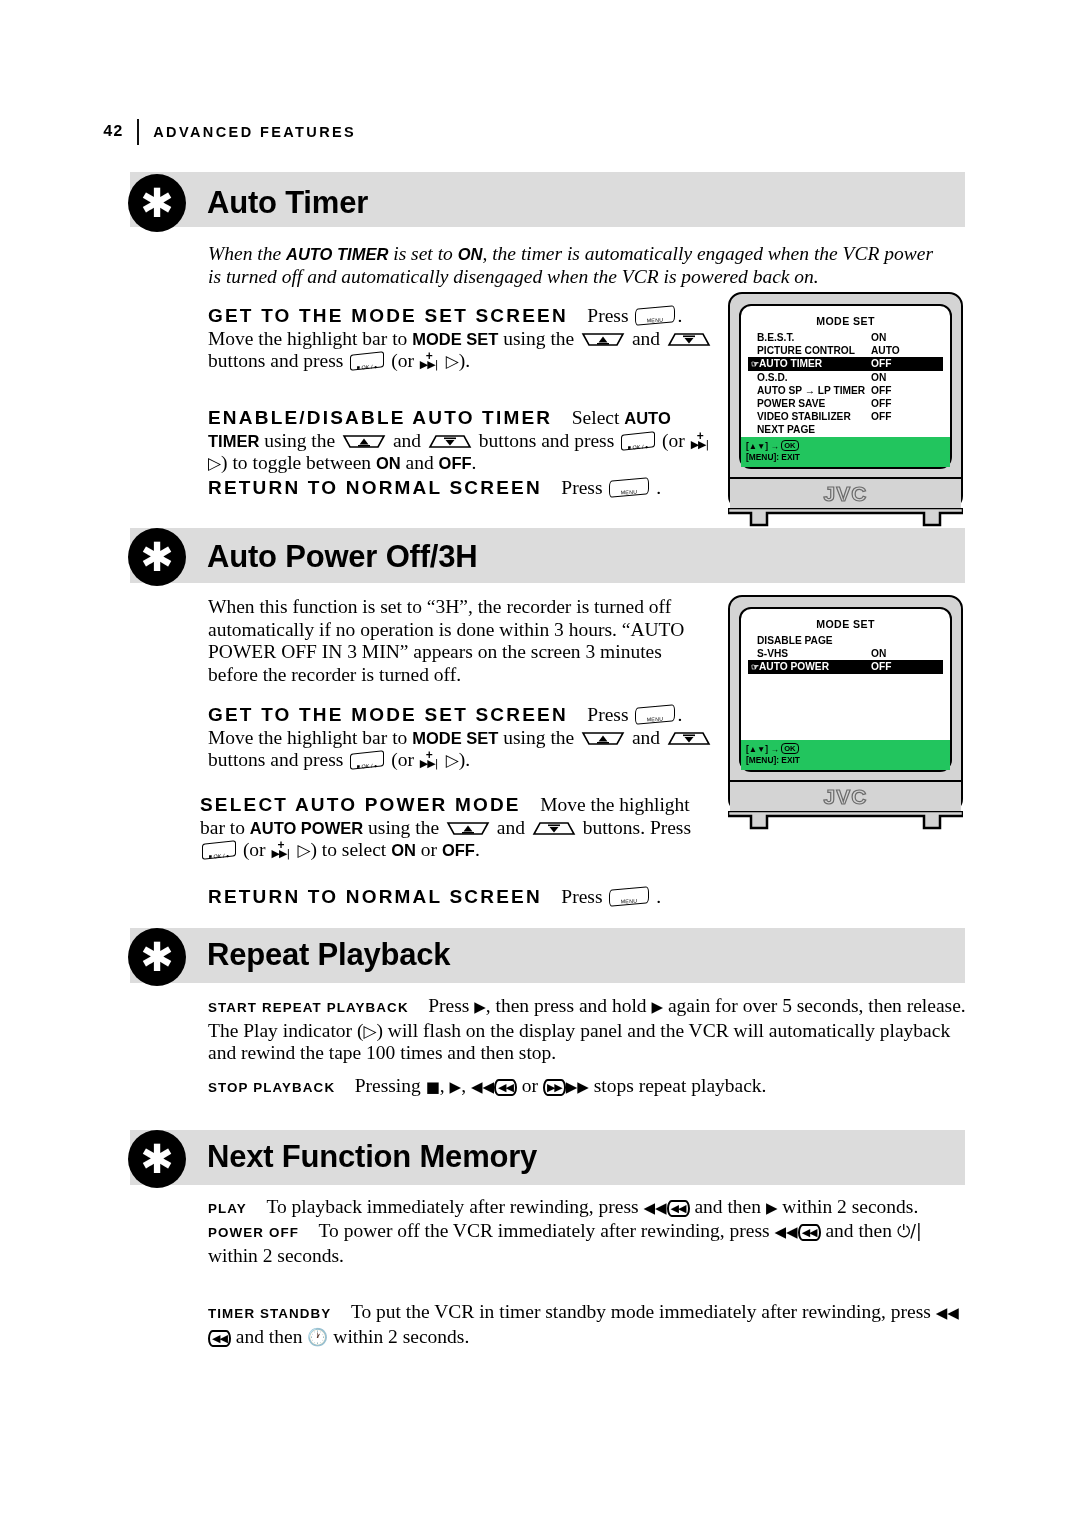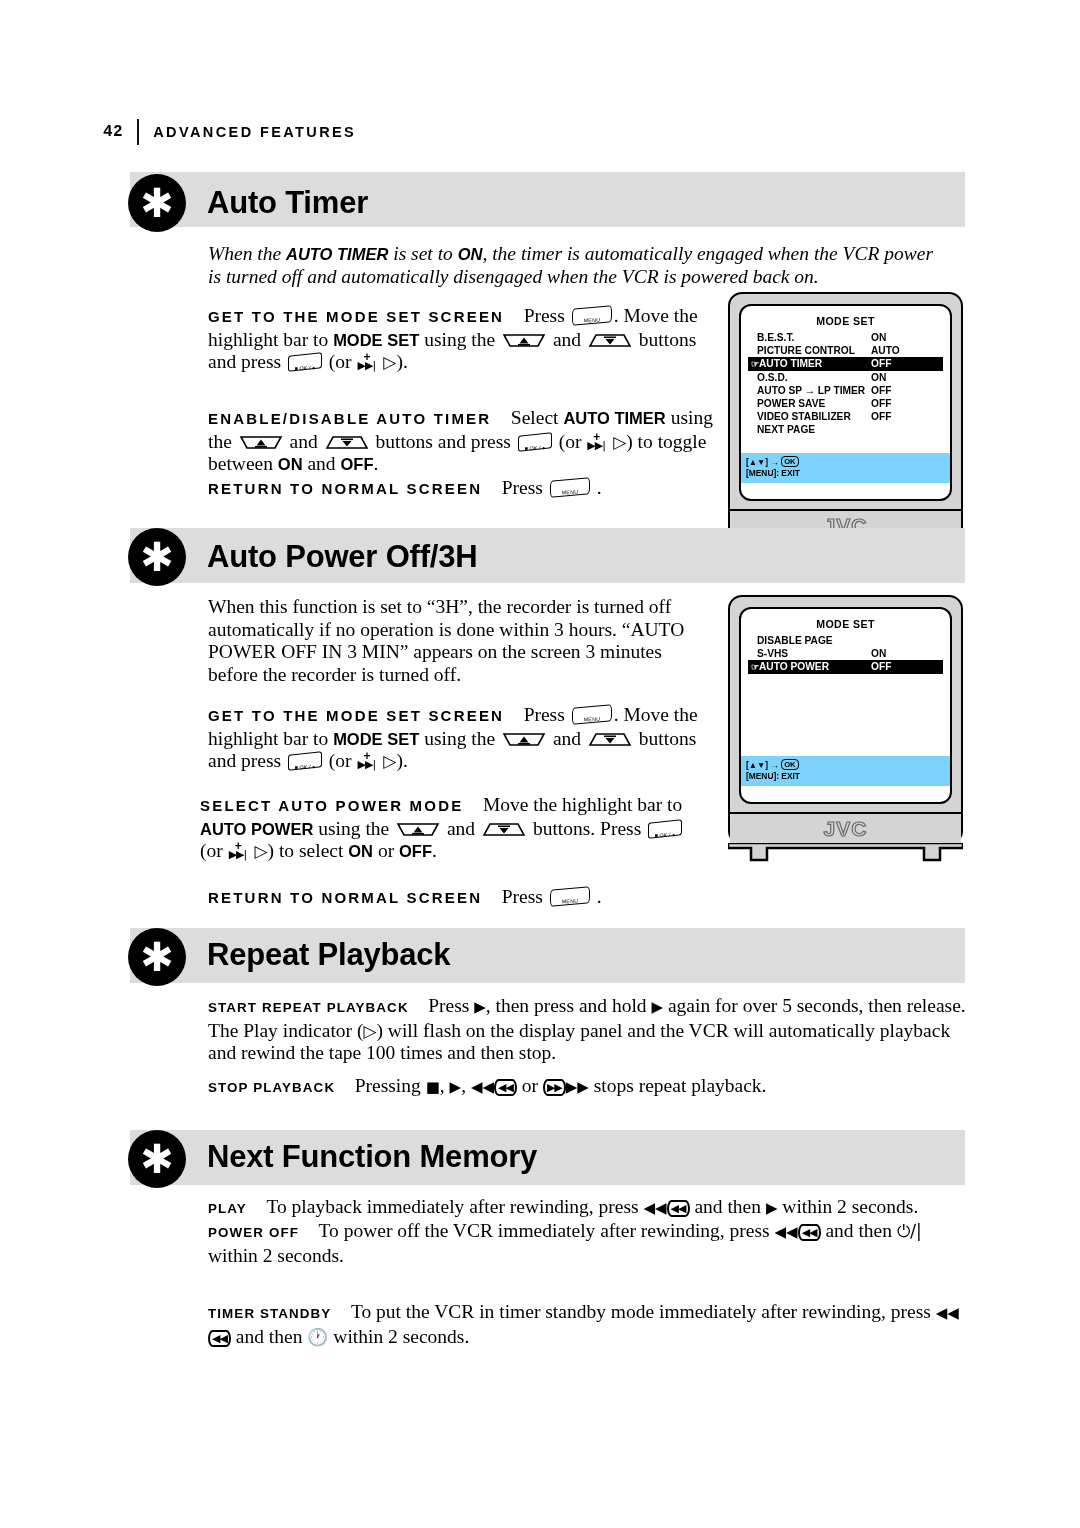--- a/index.html
+++ b/index.html
@@ -19,21 +19,21 @@
   
   .band{position:absolute;left:130px;width:835px;height:55px;background:#dcdcdc;}
   .bullet{position:absolute;left:128px;width:58px;height:58px;border-radius:50%;background:#000;
           display:flex;align-items:center;justify-content:center;}
   .bullet span{color:#fff;font-family:"DejaVu Sans",sans-serif;font-size:40px;line-height:34px;font-weight:bold;}
   .bandtitle{position:absolute;font-family:"Liberation Sans",sans-serif;font-weight:bold;
              font-size:31px;letter-spacing:-.2px;white-space:nowrap;}
 
   
   .body{position:absolute;font-size:19.5px;line-height:22.5px;text-align:left;}
-  .lbl{font-family:"Liberation Sans",sans-serif;font-weight:bold;font-size:15px;letter-spacing:2.2px;margin-top:20px;}
+  .lbl{font-family:"Liberation Sans",sans-serif;font-weight:bold;font-size:19px;letter-spacing:2.2px;margin-top:20px;}
   .lbl-sm{font-family:"Liberation Sans",sans-serif;font-weight:bold;font-size:13.4px;letter-spacing:1.1px;}
   b.ui{font-family:"Liberation Sans",sans-serif;font-weight:bold;font-size:16.5px;letter-spacing:0;}
 
   
   .btn-menu{display:inline-block;width:38px;height:15px;border:1.4px solid #000;border-radius:3px/6px;
             position:relative;vertical-align:-2px;transform:skewY(-5deg);background:#fff;margin:0 2px;}
   .btn-menu::after{content:"MENU";position:absolute;left:0;right:0;top:1px;text-align:center;
             font-family:"Liberation Sans",sans-serif;font-size:5.2px;letter-spacing:.3px;transform:skewY(3deg);}
   .btn-ok{display:inline-block;width:32px;height:14px;border:1.4px solid #000;border-radius:3px;
           position:relative;vertical-align:-2px;transform:skewY(-6deg);background:#fff;margin:0 2px;}
@@ -59,21 +59,21 @@
   .tv-screen{background:#fff;border:2.5px solid #000;border-radius:12px;padding:7px 7px 0 7px;
              font-family:"Liberation Sans",sans-serif;}
   .osd-title{text-align:center;font-weight:bold;font-size:10.6px;letter-spacing:.4px;margin:2px 0 4px 0;}
   .osd-row{display:flex;align-items:center;height:13.2px;padding-left:9px;font-weight:bold;font-size:10.2px;}
   .osd-row .nm{flex:0 0 auto;}
   .osd-row .vl{position:absolute;left:123px;font-weight:bold;font-size:10.2px;}
   .osd-row{position:relative;}
   .osd-row.hl{background:#000;color:#fff;padding-left:3px;}
   .osd-row.hl .cur{display:inline-block;width:8px;font-size:9px;}
   .osd-blank{height:13.2px;}
-  .osd-foot{background:#7dd3fc;margin:16px -7px;padding:3px 5px 4px 5px;font-weight:bold;font-size:8.4px;line-height:11px;}
+  .osd-foot{background:#22c55e;margin:0 -7px;padding:3px 5px 4px 5px;font-weight:bold;font-size:8.4px;line-height:11px;}
   .okbadge{display:inline-block;border:1.2px solid #000;border-radius:4px;padding:0 2px;font-size:7.6px;line-height:9px;vertical-align:1px;}
   .tv-brandbar{border-top:2.5px solid #000;margin:8px -9px 0 -9px;background:#d4d4d4;text-align:center;padding:3px 0 2px 0;}
   .jvc{font-family:"Liberation Sans",sans-serif;font-weight:bold;font-size:21px;letter-spacing:1px;
        color:#d4d4d4;-webkit-text-stroke:1.2px #6b6b6b;}
   .tv-feet{position:relative;height:22px;margin-top:-2px;}
 </style>
 </head>
 <body>
 
 <div class="page">

